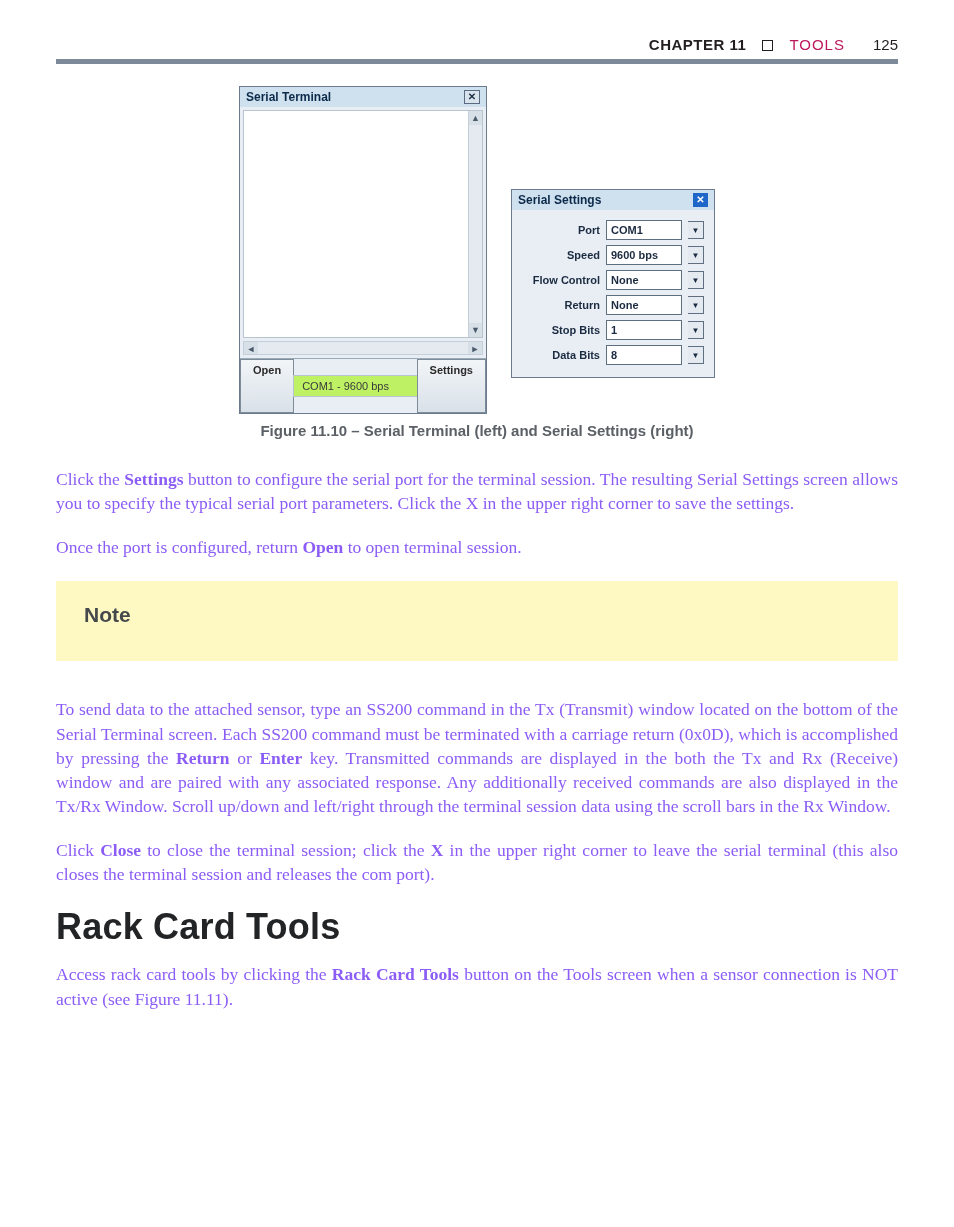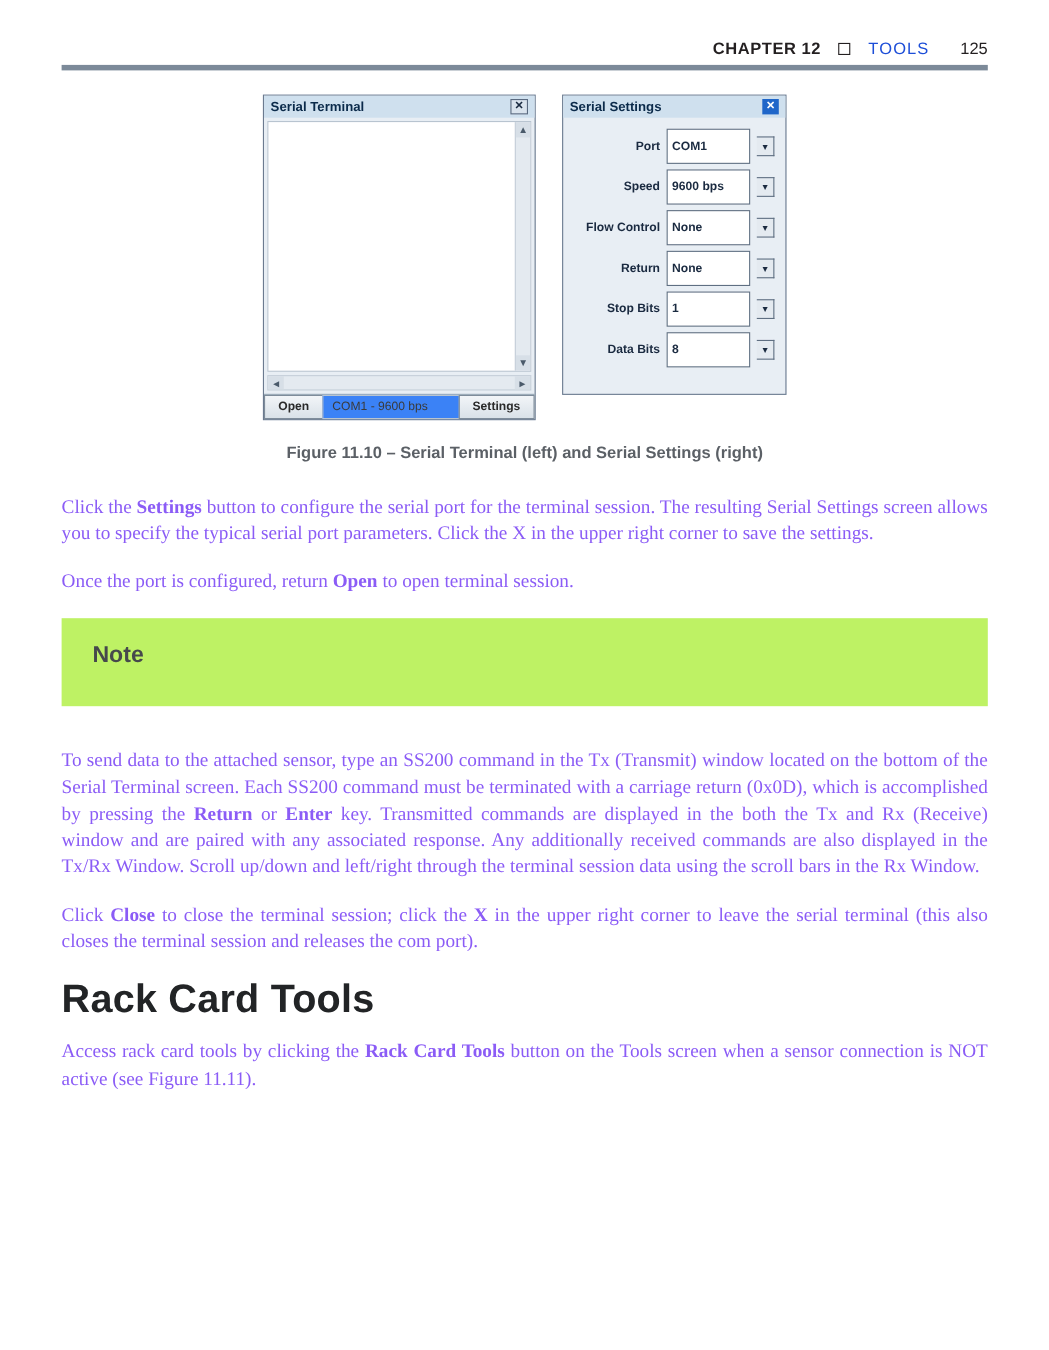--- a/index.html
+++ b/index.html
@@ -17,21 +17,21 @@
   .header-row {
     display: flex;
     justify-content: flex-end;
     align-items: baseline;
     gap: 14px;
     font-family: Arial, Helvetica, sans-serif;
     margin-bottom: 6px;
   }
   .chapter-label { font-weight: 700; font-size: 15px; letter-spacing: 0.5px; color:#231f20; }
   .square { display:inline-block; width:11px; height:11px; border:1.5px solid #231f20; margin:0 2px; position:relative; top:1px; }
-  .tools-label { font-size: 15px; letter-spacing: 1px; color:#1d4ed8; }
+  .tools-label { font-size: 15px; letter-spacing: 1px; color:#be185d; }
   .page-num { font-size: 15px; color:#231f20; margin-left:14px; }
   .rule { height: 5px; background: #7c8a99; margin-bottom: 22px; }
 
   .figs {
     display:flex; justify-content:center; gap:24px; align-items:flex-start;
     margin-bottom: 8px;
   }
 
   
   .win {
@@ -63,81 +63,81 @@
   .harrow { width:14px; background:#d7dfe7; text-align:center; font-size:9px; color:#4a5a6a; line-height:14px; }
   .bottom-bar {
     display:flex; border-top:1px solid #9aabb8;
   }
   .btn {
     background: linear-gradient(#f2f5f8,#d9e1e8);
     border:1px solid #7e8c9a; padding:4px 12px; font-weight:700;
     font-size:11px; color:#2a2a2a; font-family: Tahoma, Arial, sans-serif;
   }
   .status-field {
-    flex:1; background:#3b82f6; border:1px solid #b8c4d0; padding:4px 8px;
-    font-size:11px; color:#3a3a3a; margin:0 -1px;
+    flex:1; background:#bef264; border:1px solid #b8c4d0; padding:4px 8px;
+    font-size:11px; color:#3a3a3a; margin:16px -1px;
   }
 
   
   .serial-settings { width:204px; align-self:flex-end; margin-bottom:36px; }
   .ss-title {
     background:#cfe0ee; padding:3px 6px; display:flex; 
     font-weight:700; color:#0b2a4a;gap:28px;
   }
   .ss-close {
     width:15px; height:14px; background:#1f66c9; color:#fff; font-size:10px;
     text-align:center; line-height:14px; font-weight:700;
   }
-  .ss-body { padding:10px 10px 24px 10px; }
+  .ss-body { padding:10px 10px 12px 10px; }
   .ss-row { display:flex; align-items:center; margin-bottom:5px; gap:6px; }
   .ss-label { width:78px; text-align:right; font-weight:700; font-size:11px; color:#1a2a40; }
   .ss-field {
-    flex:1; background:#fff; border:1px solid #5f6f82; height:32px;
+    flex:1; background:#fff; border:1px solid #5f6f82; height:20px;
     display:flex; align-items:center; padding:0 4px; font-size:11px; font-weight:700;
     color:#1a2a40;
   }
   .dd { width:16px; height:18px; border:1px solid #5f6f82; border-left:none;
         background:#e4eaf0; display:flex; align-items:center; justify-content:center;
         font-size:8px; color:#1a2a40; }
 
   .fig-caption {
     text-align:center; font-family: Arial, Helvetica, sans-serif;
     font-weight:700; font-size:15px; color:#5b6066; margin: 8px 0 28px 0;
   }
 
   .body-text p {
     font-size: 17.5px; line-height: 1.38; margin-bottom: 20px; text-align: justify;
     color:#8b5cf6;
   }
   .body-text p.tight { margin-bottom: 22px; }
   .body-text strong { font-weight:700; }
 
   .note-box {
-    background:#bef264; padding: 22px 28px 26px 28px; margin: 8px 0 36px 0;
+    background:#fef9c3; padding: 22px 28px 26px 28px; margin: 8px 0 36px 0;
   }
   .note-box h3 {
     font-family: Arial, Helvetica, sans-serif; font-weight:700; font-size:21px;
     color:#46494c; margin-bottom:8px;
   }
   .note-box p {
     font-family: Arial, Helvetica, sans-serif; font-size:16.5px; line-height:1.45;
     color:#54575a;
   }
 
   h1.section {
     font-family: Arial, Helvetica, sans-serif; font-weight:800; font-size:36px;
     color:#222426; margin: 18px 0 14px 0; letter-spacing:0.2px;
   }
 </style>
 </head>
 <body>
 
 <div class="page">
   <div class="header-row">
-    <span class="chapter-label">CHAPTER 12</span>
+    <span class="chapter-label">CHAPTER 11</span>
     <span class="square"></span>
     <span class="tools-label">TOOLS</span>
     <span class="page-num">125</span>
   </div>
   <div class="rule"></div>
 
   <div class="figs">
 
     <div class="win serial-terminal">
       <div class="titlebar">

